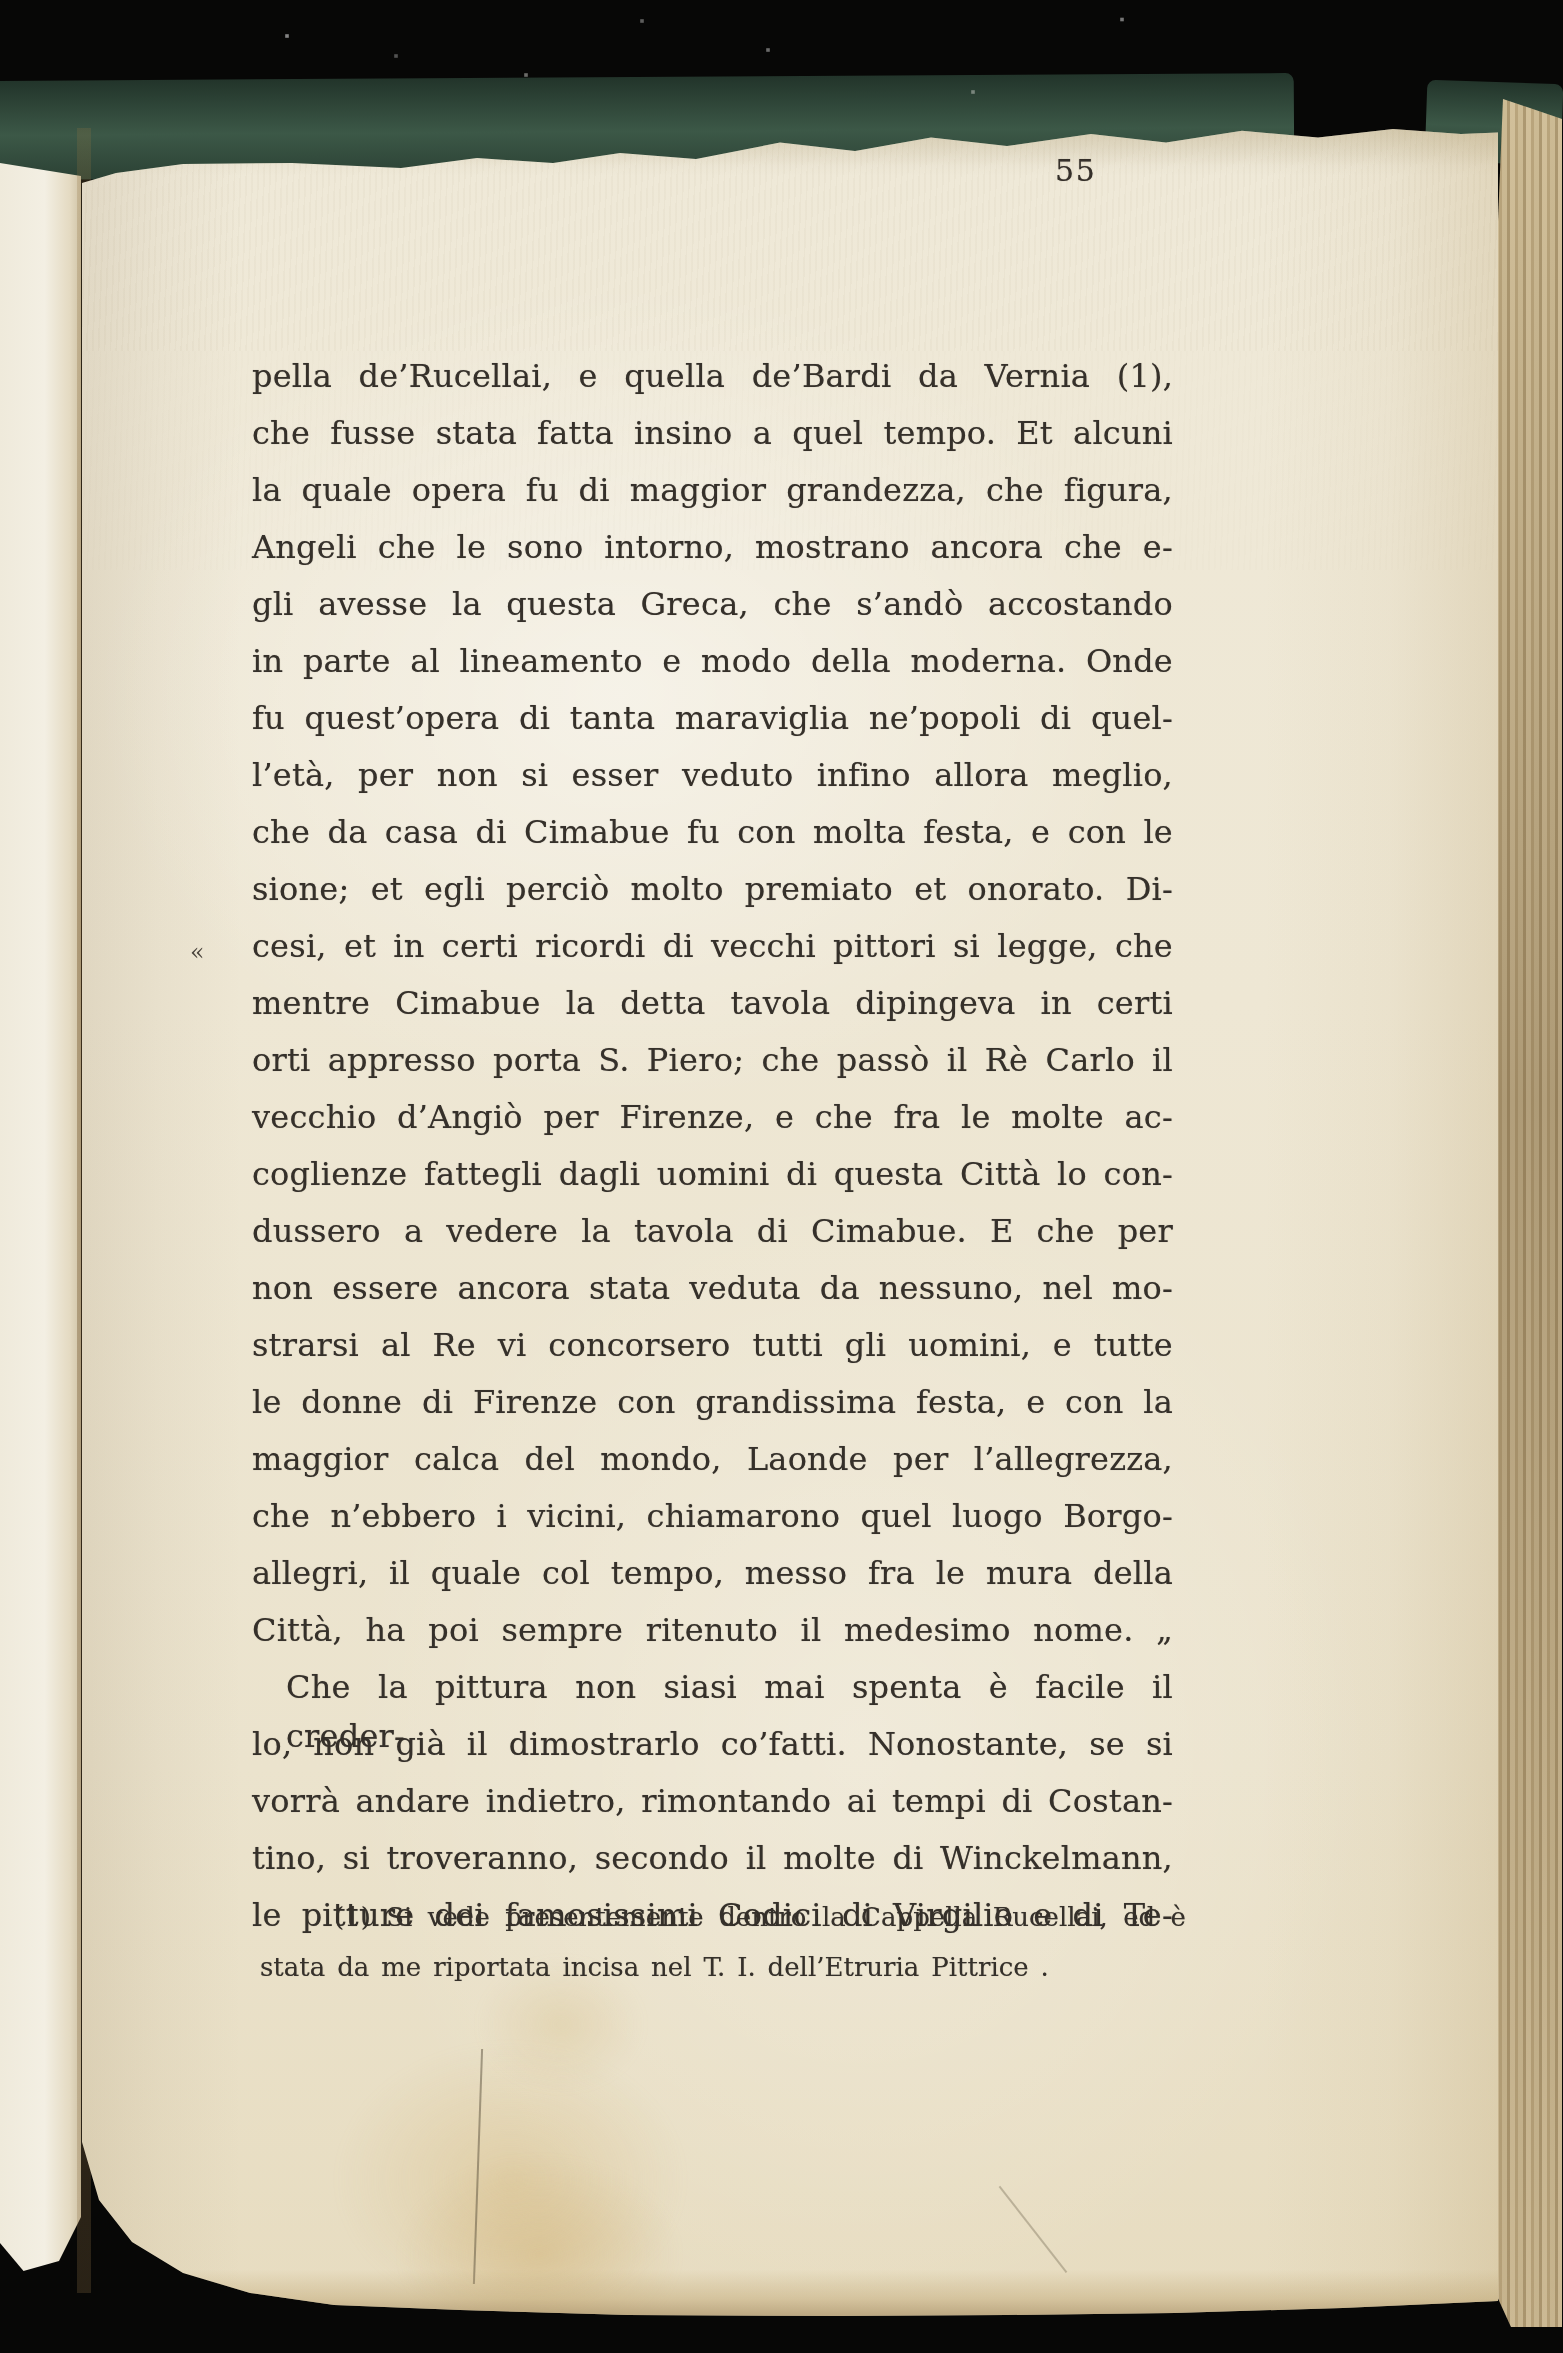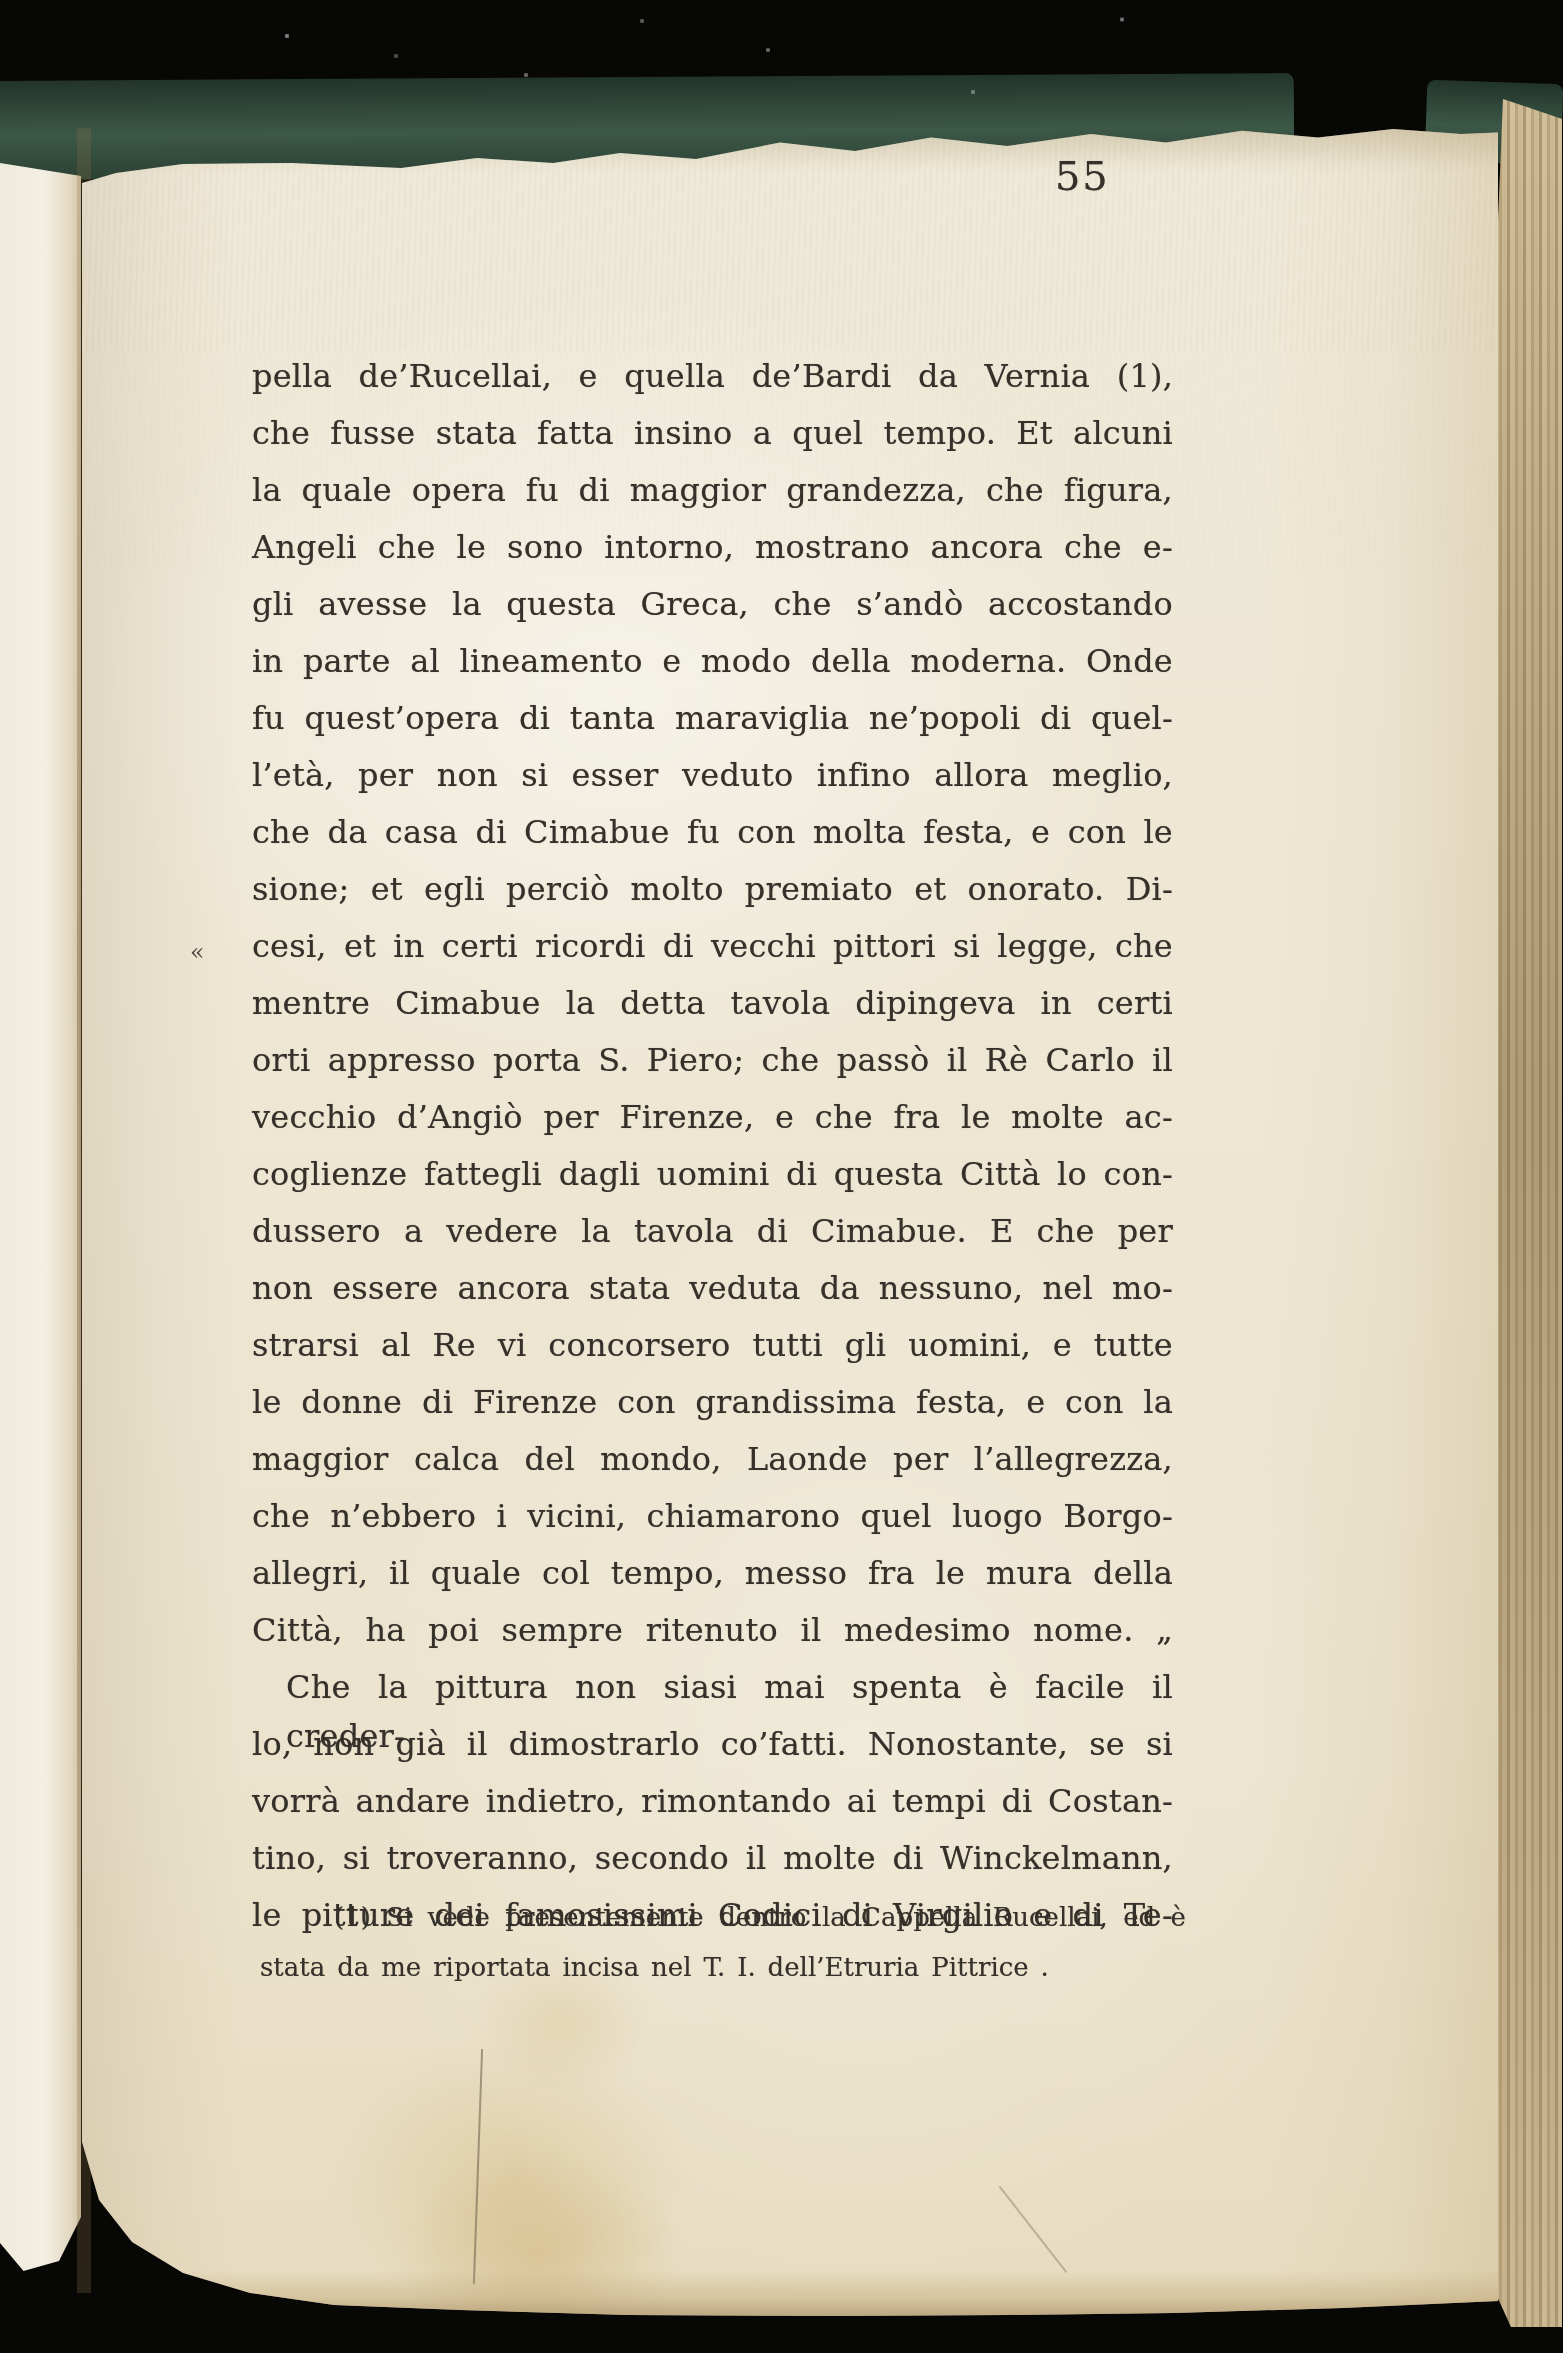--- a/index.html
+++ b/index.html
@@ -69,21 +69,21 @@
   .crack-2 { position:absolute; left:950px; top:2051px; width:1.7px; height:109px;
     background:rgba(90,80,60,0.32); transform:rotate(-38deg); }
   .dust { position:absolute; left:0; top:0; width:1.7px; height:1.7px; background:transparent;
     box-shadow: 286px 35px 0 0.8px rgba(255,255,255,0.5), 525px 74px 0 0.8px rgba(230,230,225,0.45),
       767px 49px 0 0.8px rgba(255,255,255,0.4), 972px 91px 0 0.8px rgba(240,240,235,0.4),
       641px 20px 0 0.8px rgba(255,255,255,0.35), 1121px 18.5px 0 0.8px rgba(255,255,255,0.45),
       395px 55px 0 0.8px rgba(255,255,255,0.3); }
   
   .ink { color:#35302a; }
   .page-number {
-    position:absolute; left:973px; top:29px; font-size:40px; letter-spacing:1.7px;
+    position:absolute; left:973px; top:29px; font-size:30px; letter-spacing:1.7px;
     text-shadow:0 0 0.8px rgba(53,48,42,0.5);
   }
   .text-block { position:absolute; left:170px; top:220px; width:921px; }
   .line {
     height:49px; font-size:32px; line-height:49px;
     text-align:justify; text-align-last:justify;
     word-spacing:0.14em; letter-spacing:0.2px;
     text-shadow:0 0 0.8px rgba(53,48,42,0.45);
     white-space:nowrap; white-space:normal;margin-top:8px;
   }

